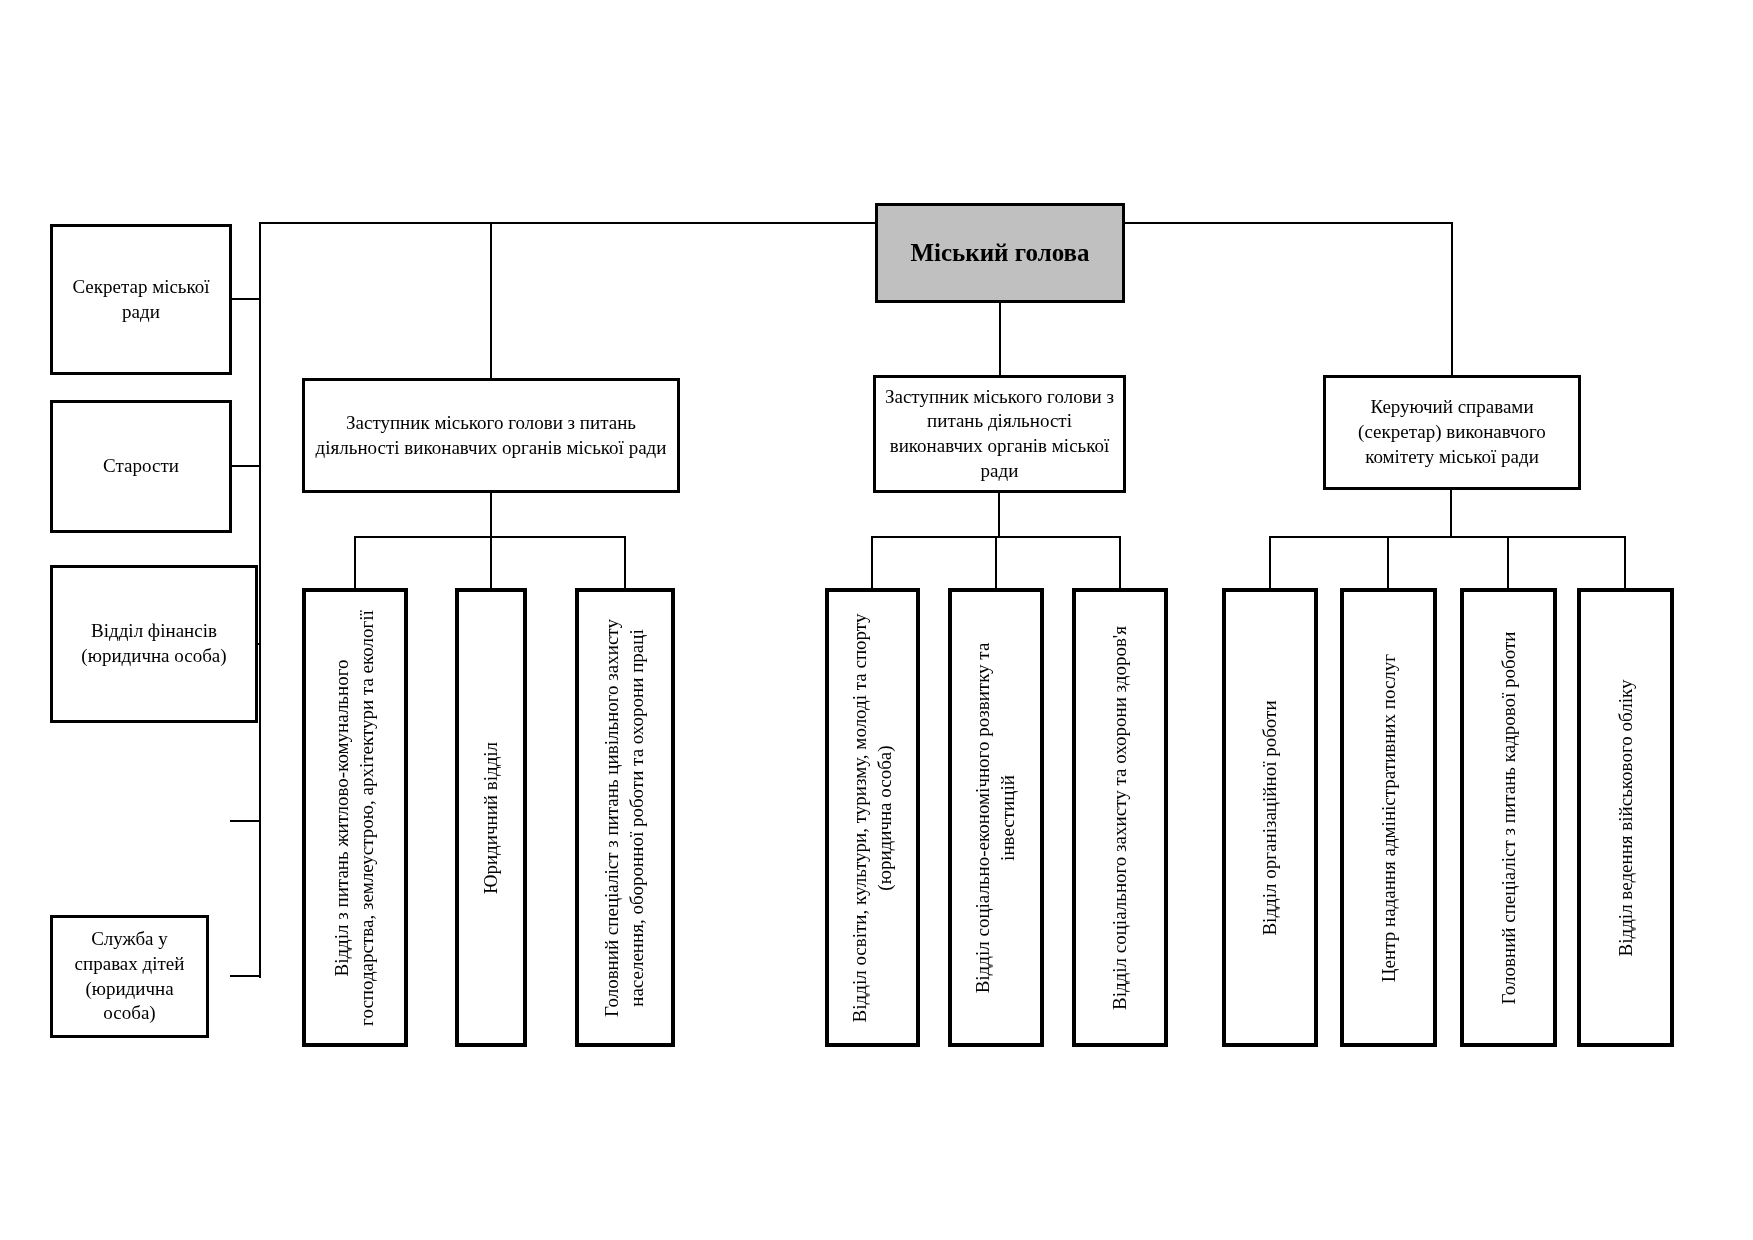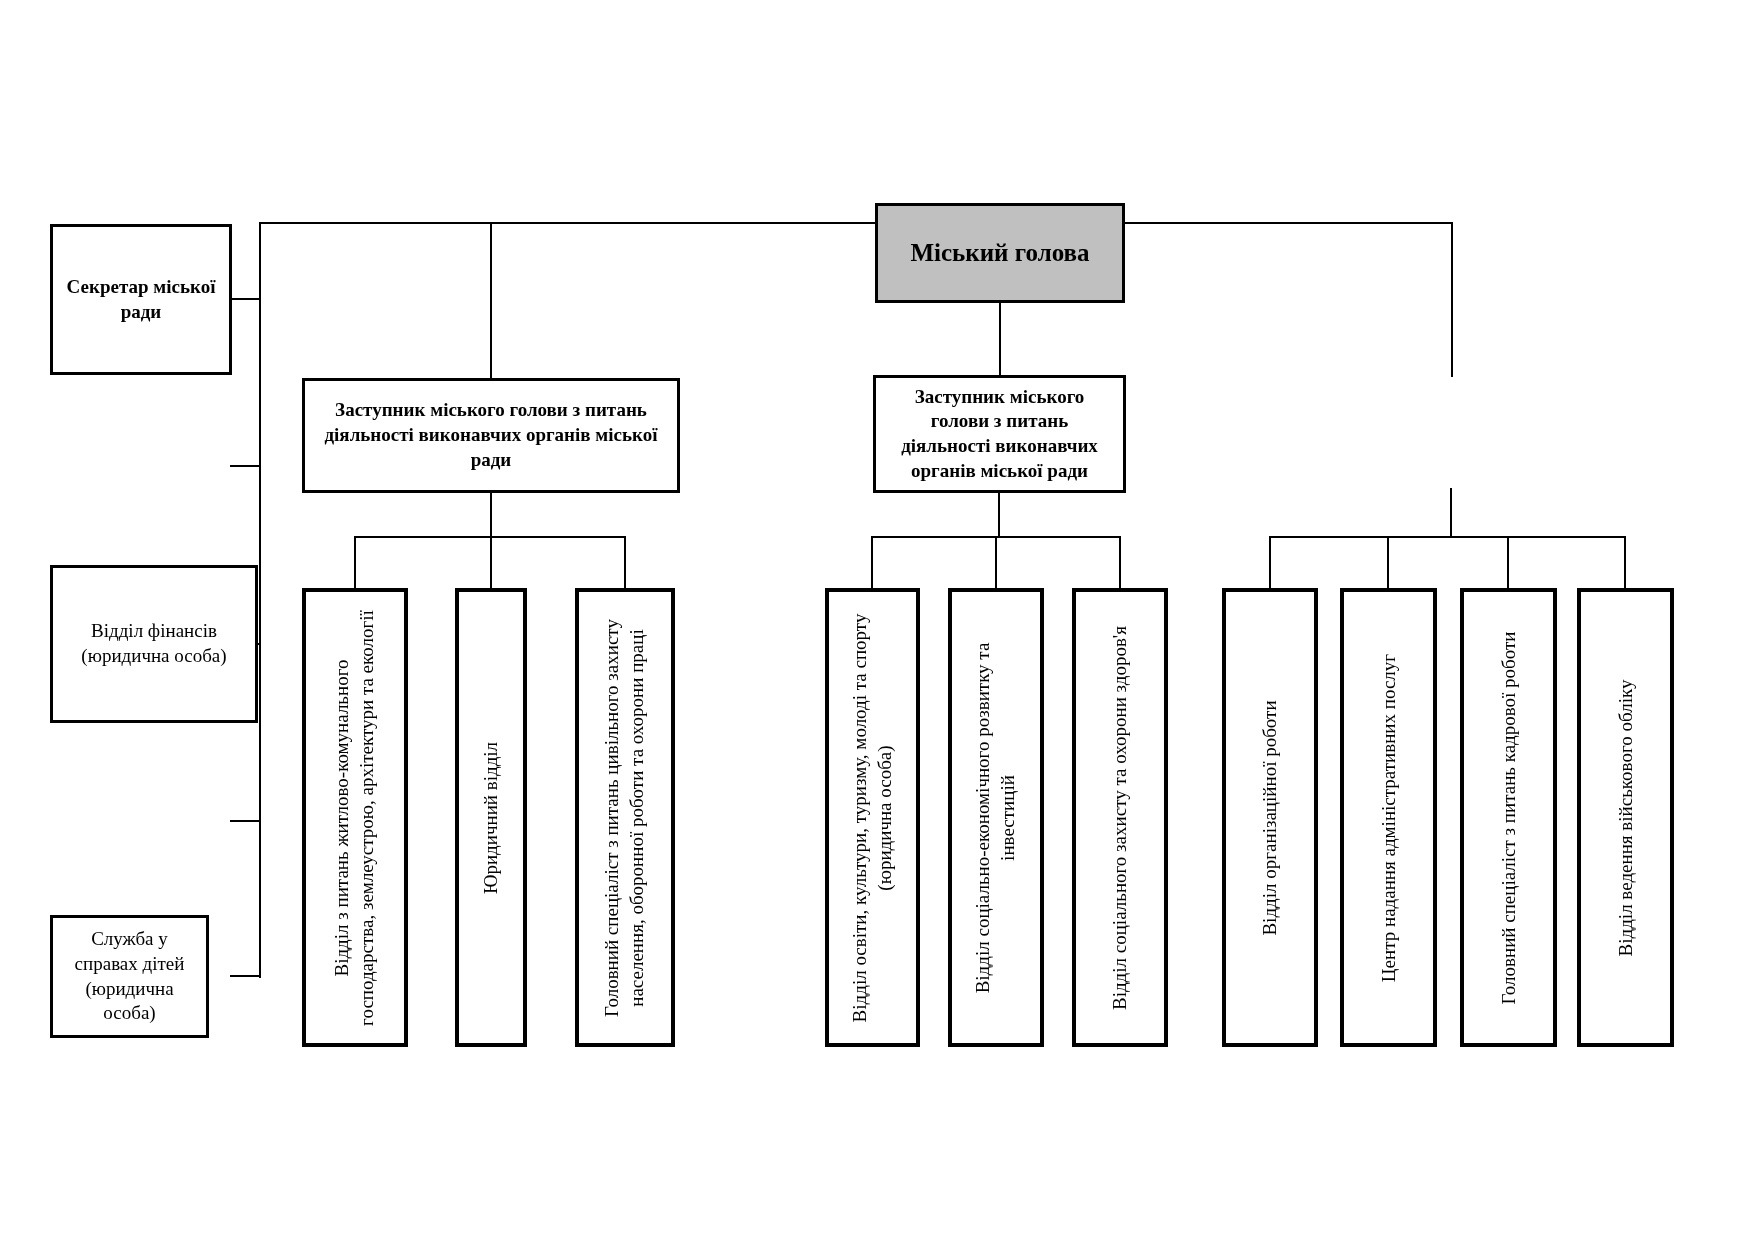--- a/index.html
+++ b/index.html
@@ -16,21 +16,21 @@
   .box{
     position:absolute;
     border:3px solid #000;
     background:#fff;
     box-sizing:border-box;
     display:flex;align-items:center;justify-content:center;
     text-align:center;
     font-size:19px;line-height:1.3;
     padding:4px 8px;
   }
-  .bold{font-weight:700;}
+  .bold{font-weight:400;}
   .root-box{
     background:#c0c0c0;
     font-size:25px;font-weight:700;
   }
   .vbox{
     position:absolute;
     border:4px solid #000;
     background:#fff;
     box-sizing:border-box;
   }
@@ -80,32 +80,38 @@
   <div class="vline" style="left:1507px;top:536px;height:54px;"></div>
   <div class="vline" style="left:1624px;top:536px;height:54px;"></div>
 
   <div class="box root-box" style="left:875px;top:203px;width:250px;height:100px;">
     <span>Міський голова</span>
   </div>
 
   <div class="box bold" style="left:50px;top:224px;width:182px;height:151px;">
     <span>Секретар міської ради</span>
   </div>
+  <div class="box" style="left:50px;top:400px;width:182px;height:133px;">
+    <span>Старости</span>
+  </div>
   <div class="box" style="left:50px;top:565px;width:208px;height:158px;">
     <span>Відділ фінансів (юридична особа)</span>
   </div>
   <div class="box" style="left:50px;top:915px;width:159px;height:123px;">
     <span>Служба у справах дітей (юридична особа)</span>
   </div>
 
   <div class="box bold" style="left:302px;top:378px;width:378px;height:115px;">
     <span>Заступник міського голови   з питань діяльності виконавчих органів міської ради</span>
   </div>
   <div class="box bold" style="left:873px;top:375px;width:253px;height:118px;">
     <span>Заступник міського голови з питань діяльності виконавчих органів міської ради</span>
+  </div>
+  <div class="box bold" style="left:1323px;top:375px;width:258px;height:115px;">
+    <span>Керуючий справами (секретар) виконавчого комітету міської ради</span>
   </div>
 
   <div class="vbox" style="left:302px;top:588px;width:106px;height:459px;">
     <div class="vtext">Відділ з питань житлово-комунального господарства, землеустрою, архітектури та екології</div>
   </div>
   <div class="vbox" style="left:455px;top:588px;width:72px;height:459px;">
     <div class="vtext">Юридичний відділ</div>
   </div>
   <div class="vbox" style="left:575px;top:588px;width:100px;height:459px;">
     <div class="vtext">Головний спеціаліст з питань цивільного захисту населення, оборонної роботи та охорони праці</div>

